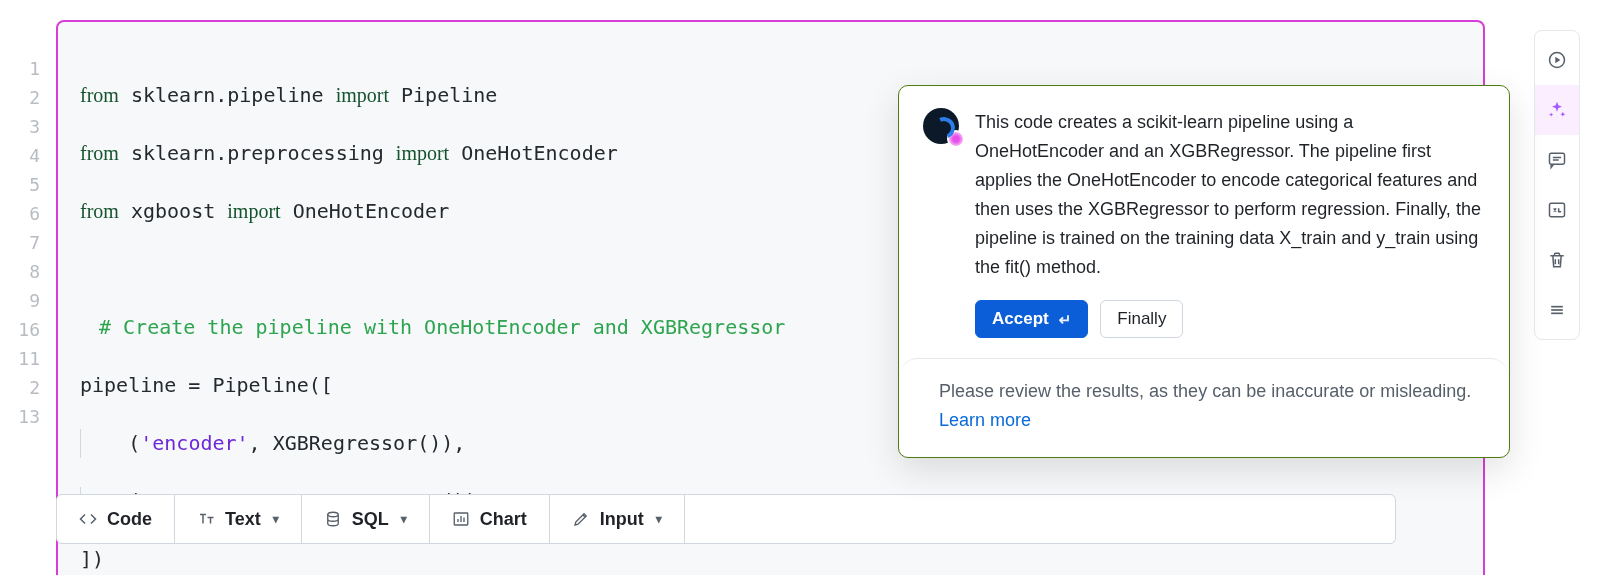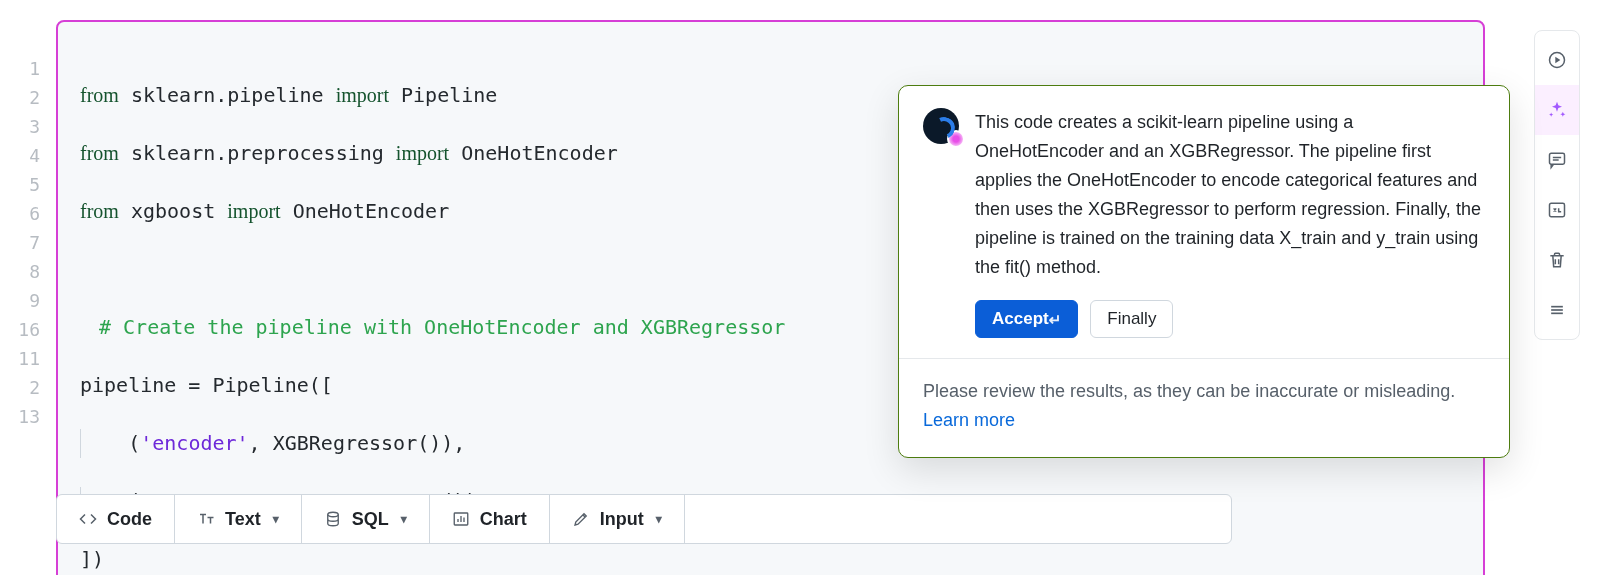--- a/index.html
+++ b/index.html
@@ -95,33 +95,33 @@
   .pop-text { font-size: 18px; line-height: 29px; color: #1f2328; }
   .pop-actions { margin-top: 18px; display:flex; gap:12px; }
   .btn {
     font-size: 17px;
     padding: 8px 16px;
     border-radius: 6px;
     border: 1px solid #d0d7de;
     background: #fff;
     color: #1f2328;
     cursor: pointer;
-    display:inline-flex; align-items:flex-end; gap:0;
+    display:inline-flex; align-items:flex-end; gap:10px;
   }
   .btn-primary {
     background: #0b5ed7;
     border-color: #0b5ed7;
     color: #fff;
     font-weight: 600;
   }
   .enter-glyph { font-size:15px; opacity:.9; }
   .pop-foot {
     border-top: 1px solid #e5e8eb;
-    padding: 18px 24px 22px 24px;
-    font-size: 18px; line-height: 29px; color: #57606a;
+    padding: 18px 24px 22px 40px;
+    font-size: 18px; line-height: 29px; color: #57606a; border-radius: 19px;
   }
   .pop-foot a { color: #0969da; text-decoration: none; }
 
   
   .rail {
     position: absolute;
     top: 30px; right: 20px;
     width: 46px;
     border: 1px solid #e5e8eb;
     border-radius: 8px;
@@ -136,21 +136,21 @@
     cursor:pointer;
   }
   .rail-btn.active { background:#fbefff; color:#a259ff; }
   .rail-btn svg { width:20px; height:20px; }
 
   
   .toolbar {
     position:absolute;
     left:56px;
     top: 494px;
-    width: 1176px;
+    width: 1340px;
     height: 50px;
     border:1px solid #d0d7de;
     border-radius:6px;
     display:flex;
     align-items:stretch;
     background:#fff;
   }
   .tbtn{
     display:flex; align-items:center; gap:10px;
     padding: 0 22px;

